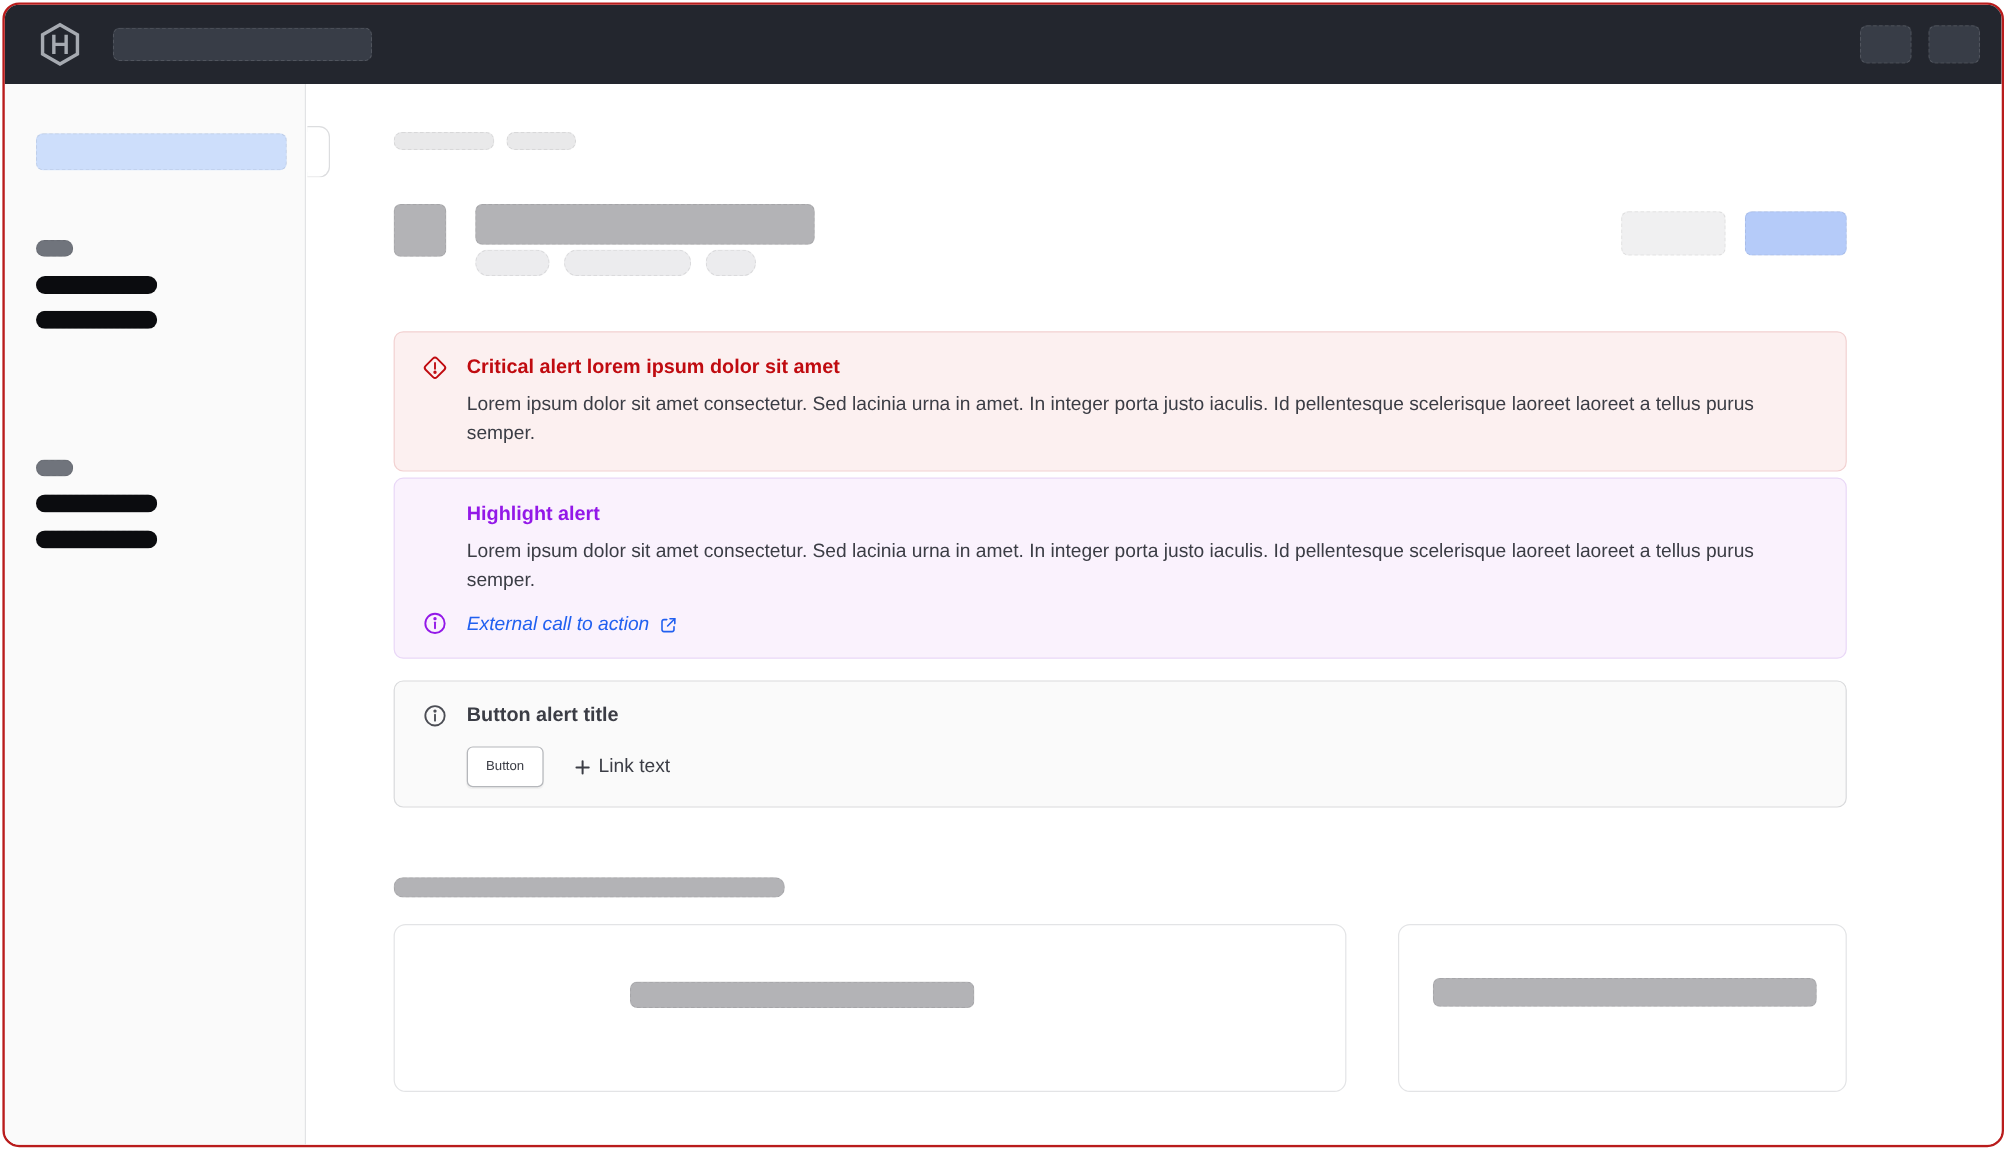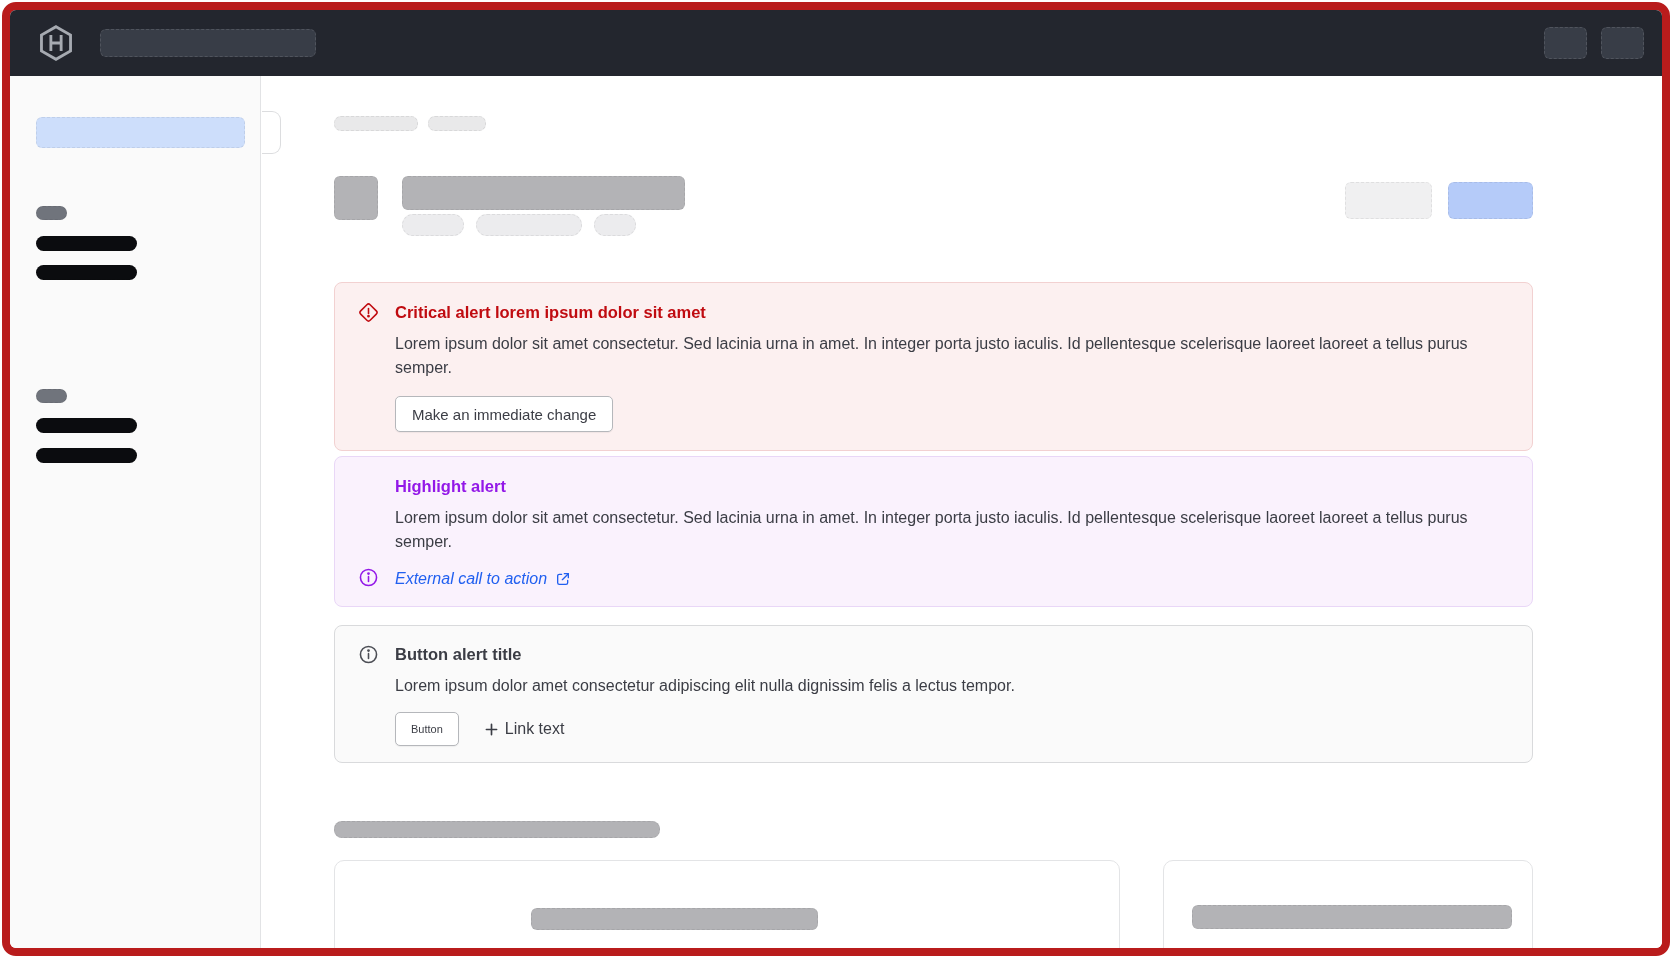--- a/index.html
+++ b/index.html
@@ -5,21 +5,21 @@
   * { box-sizing: border-box; }
   html,body { margin:0; padding:0; }
   body {
     width:1672px; height:958px; overflow:hidden;
     background:#ffffff;
     font-family:"Liberation Sans", sans-serif;
     color:#3b3d45;
   }
   .window {
     position:absolute; left:2px; top:2px; width:1668px; height:954px;
-    border:8px solid #b91c1c; border-radius:14px; overflow:hidden; background:#ffffff;
+    border:2px solid #b91c1c; border-radius:14px; overflow:hidden; background:#ffffff;
   }
   
   .topnav {
     height:66px; background:#23262e; display:flex; align-items:center; padding:0 18px 0 26px;
   }
   .logo { width:40px; height:40px; flex:0 0 auto; display:flex; align-items:center; justify-content:center; }
   .nav-skel-search {
     margin-left:24px; width:216px; height:28px; border-radius:6px;
     background:#383d47; border:1px dashed rgba(255,255,255,0.12);
   }
@@ -180,21 +180,20 @@
         <div class="a-icon">
           <svg viewBox="0 0 24 24" fill="none" stroke="currentColor" stroke-width="1.8" stroke-linejoin="round" stroke-linecap="round">
             <rect x="4.4" y="4.4" width="15.2" height="15.2" rx="2.6" transform="rotate(45 12 12)"></rect>
             <line x1="12" y1="7.4" x2="12" y2="13"></line>
             <circle cx="12" cy="16.2" r="0.7" fill="currentColor"></circle>
           </svg>
         </div>
         <div class="a-content">
           <p class="a-title">Critical alert lorem ipsum dolor sit amet</p>
           <p class="a-body">Lorem ipsum dolor sit amet consectetur. Sed lacinia urna in amet. In integer porta justo iaculis. Id pellentesque scelerisque laoreet laoreet a tellus purus semper.</p>
-          <button class="btn-secondary">Make an immediate change</button>
         </div>
       </div>
 
 
       <div class="alert alert-highlight">
         <div class="a-icon">
           <svg viewBox="0 0 24 24" fill="none" stroke="currentColor" stroke-width="1.8" stroke-linecap="round">
             <circle cx="12" cy="12" r="9.2"></circle>
             <line x1="12" y1="11" x2="12" y2="16.6"></line>
             <circle cx="12" cy="7.5" r="0.7" fill="currentColor"></circle>
@@ -217,21 +216,20 @@
       <div class="alert alert-neutral">
         <div class="a-icon">
           <svg viewBox="0 0 24 24" fill="none" stroke="currentColor" stroke-width="1.8" stroke-linecap="round">
             <circle cx="12" cy="12" r="9.2"></circle>
             <line x1="12" y1="11" x2="12" y2="16.6"></line>
             <circle cx="12" cy="7.5" r="0.7" fill="currentColor"></circle>
           </svg>
         </div>
         <div class="a-content">
           <p class="a-title">Button alert title</p>
-          <p class="a-body">Lorem ipsum dolor amet consectetur adipiscing elit nulla dignissim felis a lectus tempor.</p>
           <div class="neutral-actions">
             <button class="btn-neutral">Button</button>
             <a class="plus-link">
               <svg viewBox="0 0 14 14" fill="none" stroke="currentColor" stroke-width="1.8" stroke-linecap="round">
                 <path d="M7 1.5V12.5 M1.5 7H12.5"></path>
               </svg>
               <span>Link text</span>
             </a>
           </div>
         </div>

